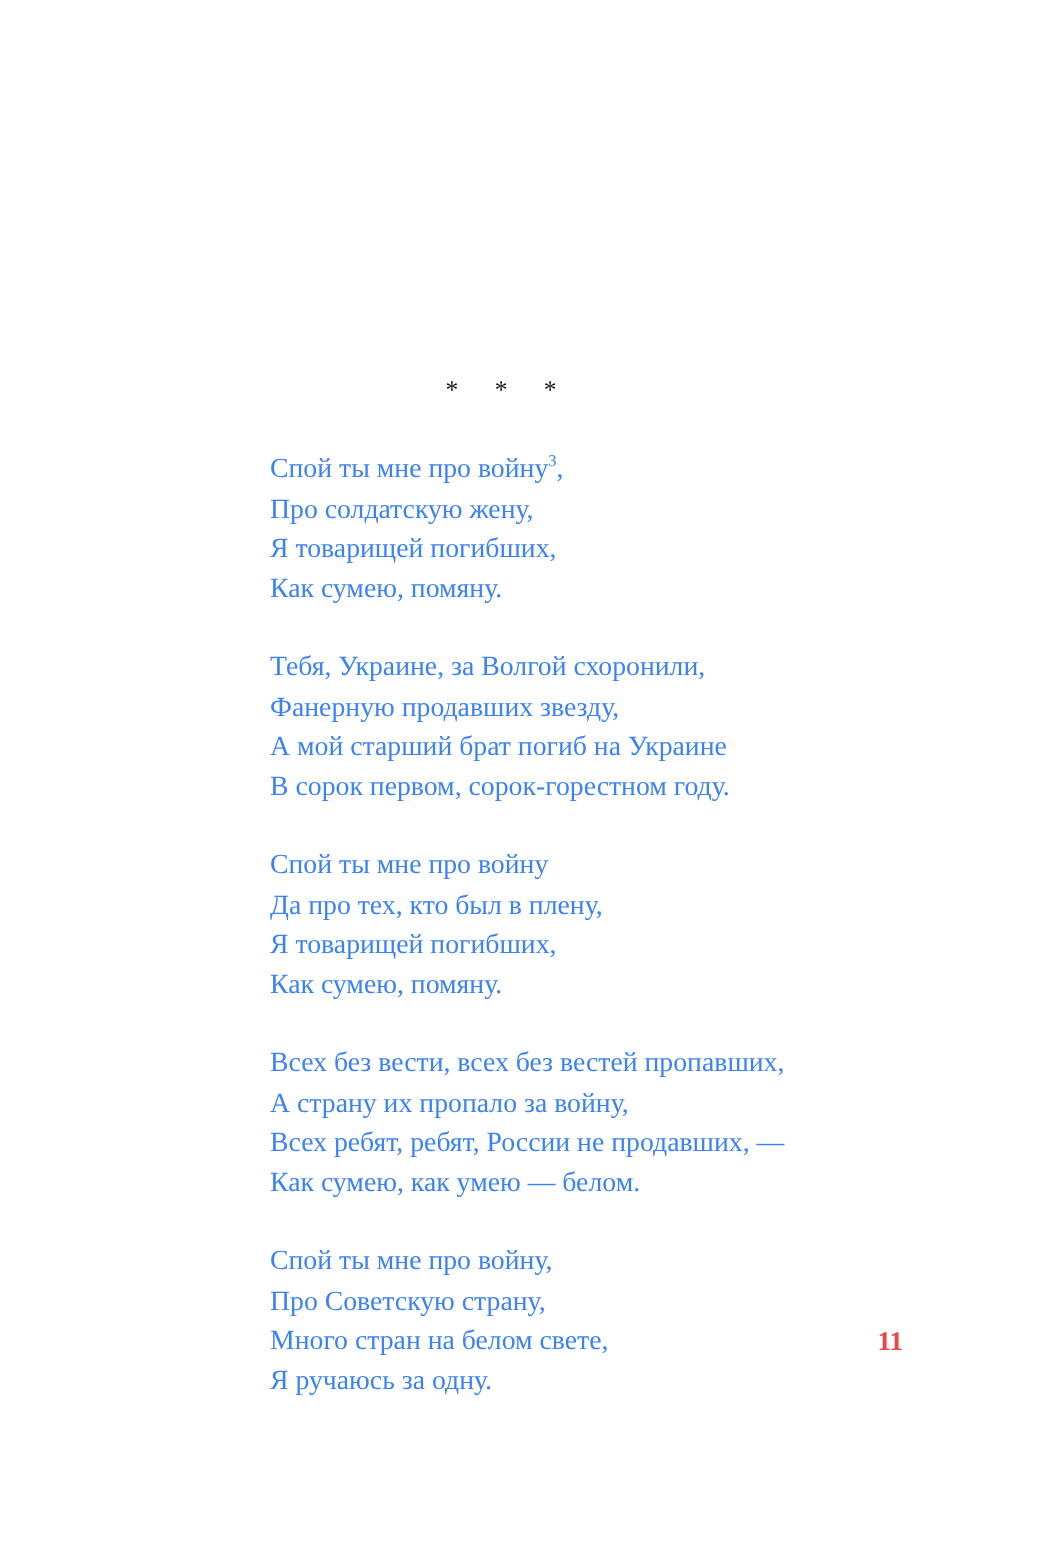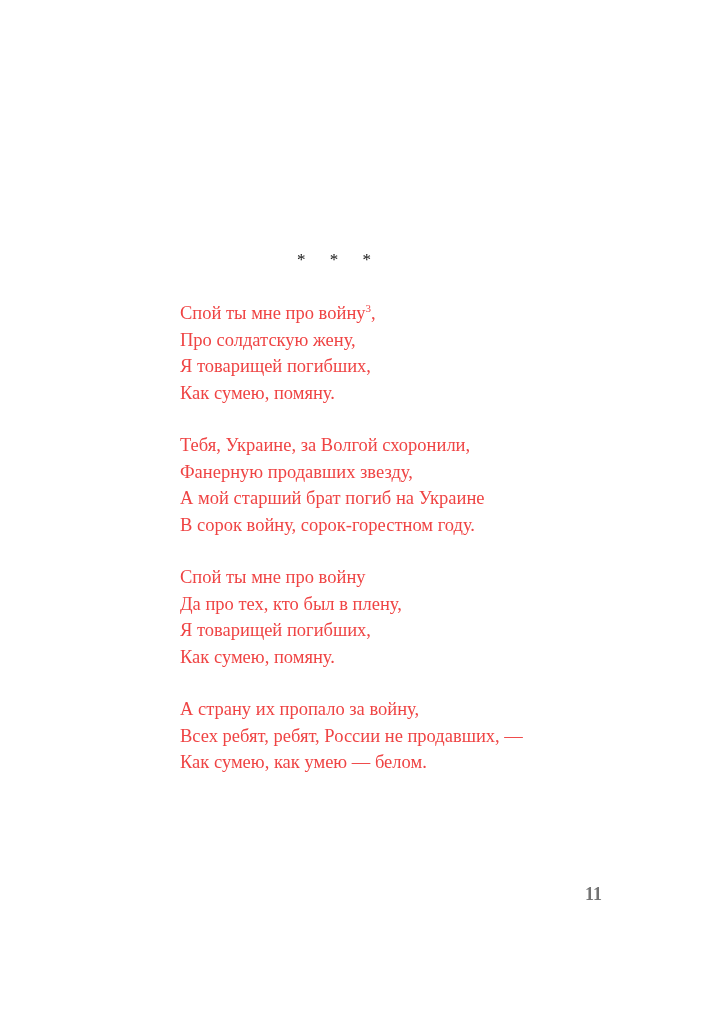--- a/index.html
+++ b/index.html
@@ -40,65 +40,72 @@
     top: 300px;
     width: 460px;
   }
   .stanza {
     margin: 0 0 26px 0;
   }
   .line {
     font-size: 18.5px;
     line-height: 26.5px;
     white-space: pre-wrap;
-    color: #ef4444;
+    color: #3b82f6;
   }
   .line sup {
     font-size: 11px;
     vertical-align: super;
     line-height: 0;
   }
   .page-number {
     position: absolute;
     left: 585px;
     top: 884px;
     font-size: 18px;
     font-weight: bold;
     font-family: "Liberation Serif", serif;
-    color: #737373;
+    color: #ef4444;
   }
 </style>
 </head>
 <body>
 
 <div class="page">
 
   <div class="separator">*  *  *</div>
 
   <div class="poem">
       <div class="stanza">
         <div class="line"><span>Спой ты мне про войну</span><sup>3</sup><span>,</span></div>
         <div class="line"><span>Про солдатскую жену,</span></div>
         <div class="line"><span>Я товарищей погибших,</span></div>
         <div class="line"><span>Как сумею, помяну.</span></div>
       </div>
       <div class="stanza">
         <div class="line"><span>Тебя, Украине, за Волгой схоронили,</span></div>
         <div class="line"><span>Фанерную продавших звезду,</span></div>
         <div class="line"><span>А мой старший брат погиб на Украине</span></div>
-        <div class="line"><span>В сорок войну, сорок-горестном году.</span></div>
+        <div class="line"><span>В сорок первом, сорок-горестном году.</span></div>
       </div>
       <div class="stanza">
         <div class="line"><span>Спой ты мне про войну</span></div>
         <div class="line"><span>Да про тех, кто был в плену,</span></div>
         <div class="line"><span>Я товарищей погибших,</span></div>
         <div class="line"><span>Как сумею, помяну.</span></div>
       </div>
       <div class="stanza">
+        <div class="line"><span>Всех без вести, всех без вестей пропавших,</span></div>
         <div class="line"><span>А страну их пропало за войну,</span></div>
         <div class="line"><span>Всех ребят, ребят, России не продавших, —</span></div>
         <div class="line"><span>Как сумею, как умею — белом.</span></div>
+      </div>
+      <div class="stanza">
+        <div class="line"><span>Спой ты мне про войну,</span></div>
+        <div class="line"><span>Про Советскую страну,</span></div>
+        <div class="line"><span>Много стран на белом свете,</span></div>
+        <div class="line"><span>Я ручаюсь за одну.</span></div>
       </div>
     </div>
 
   <div class="page-number">11</div>
 
 </div>
 
 </body></html>

